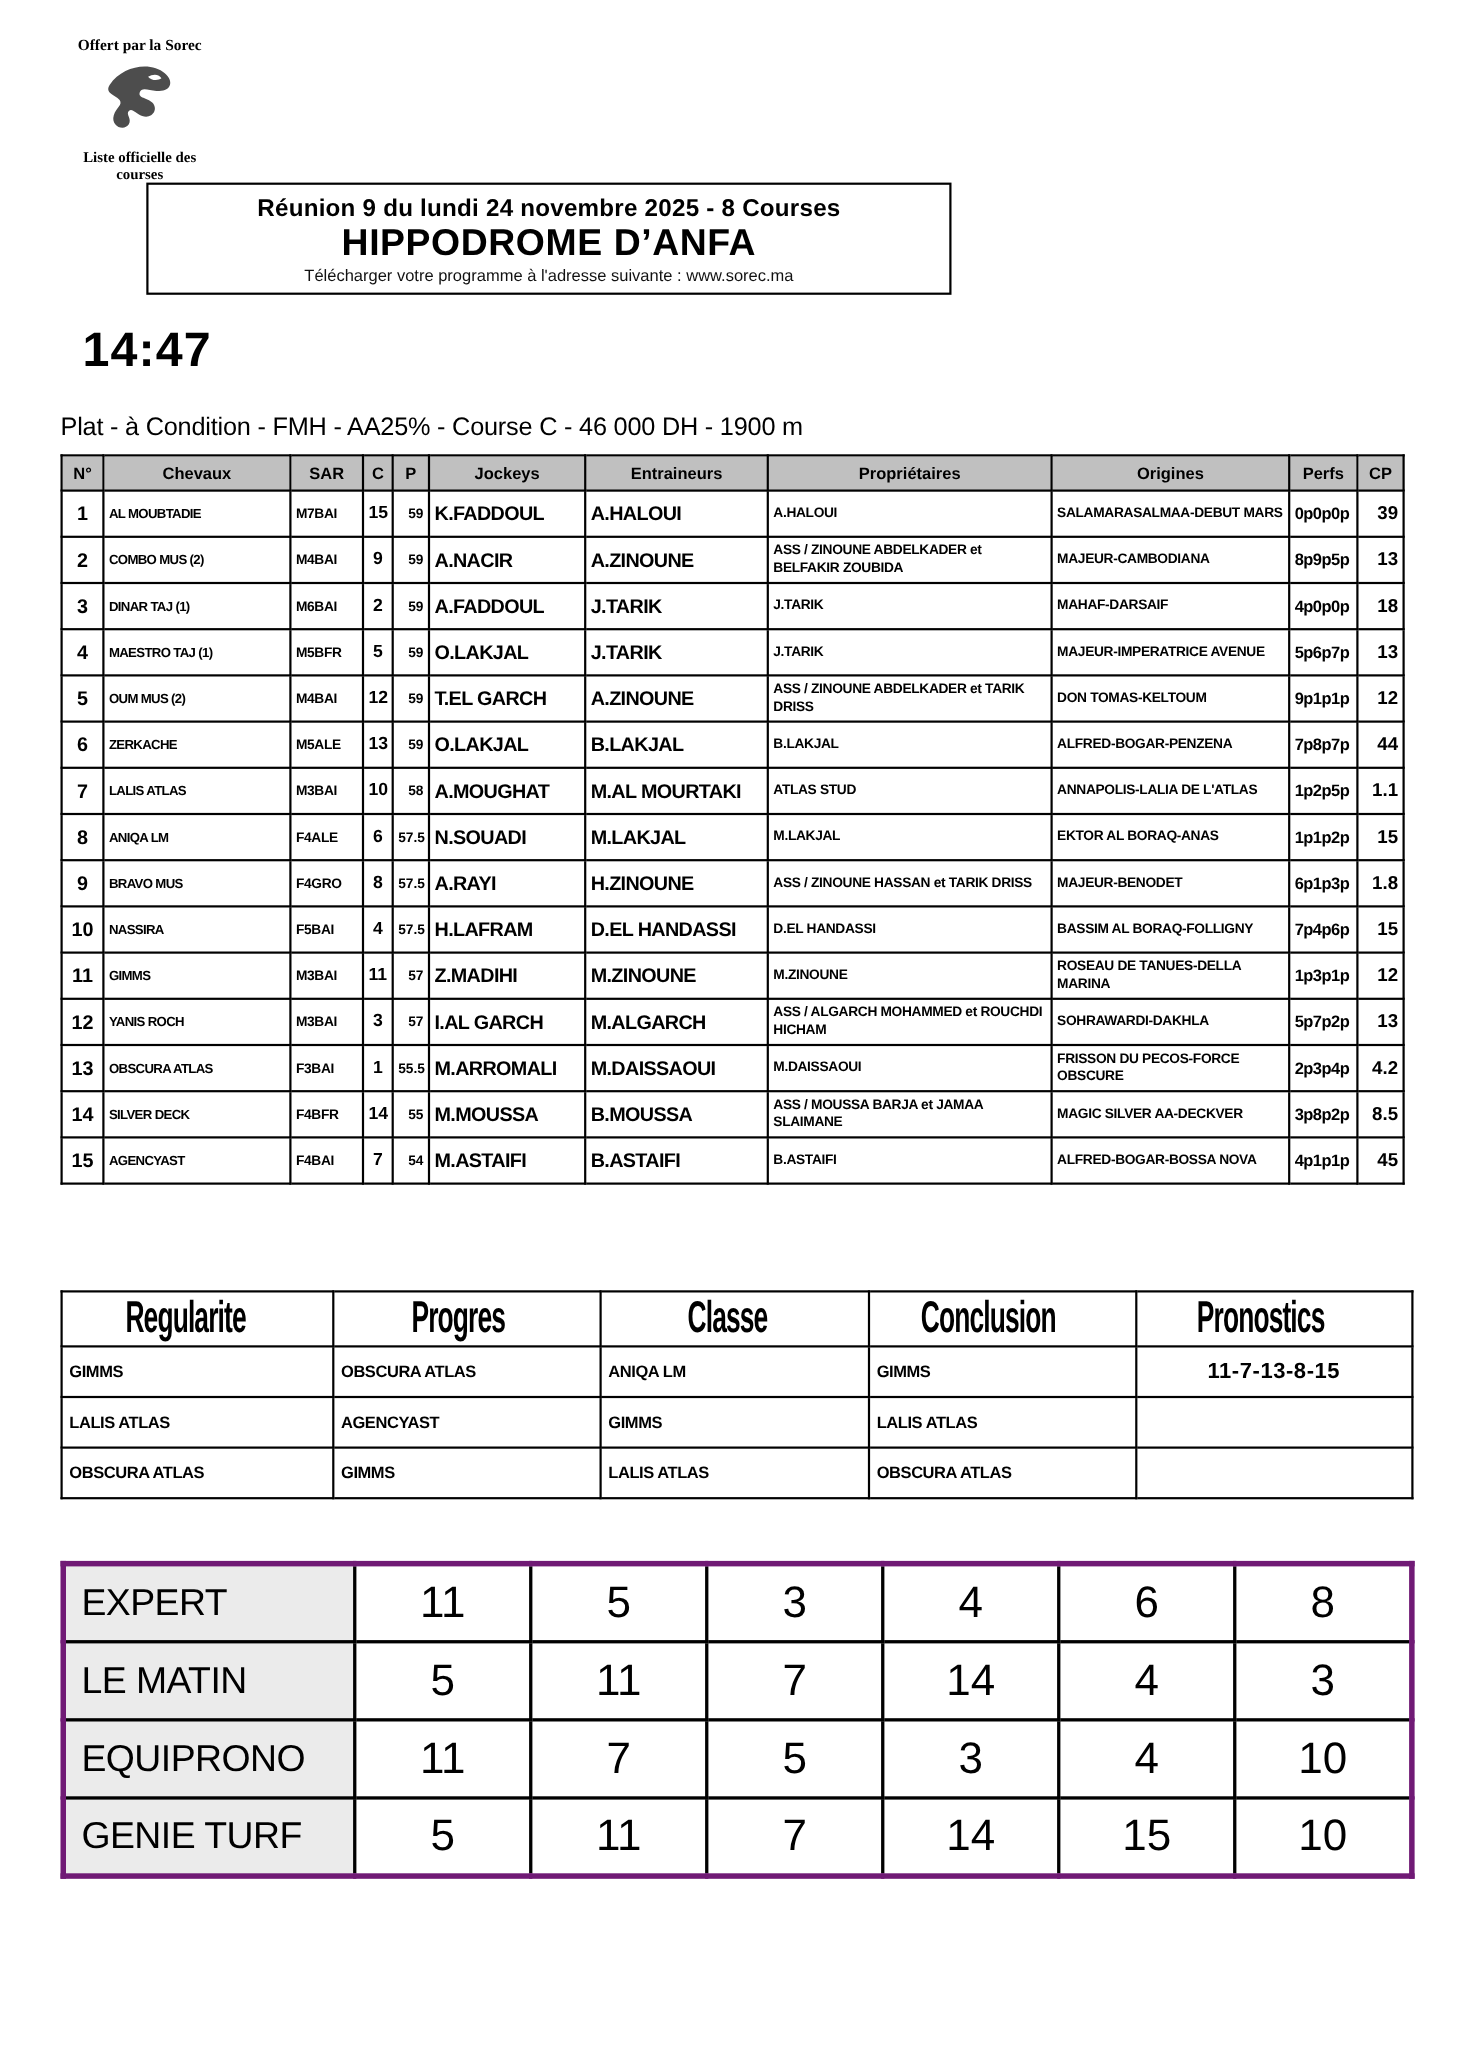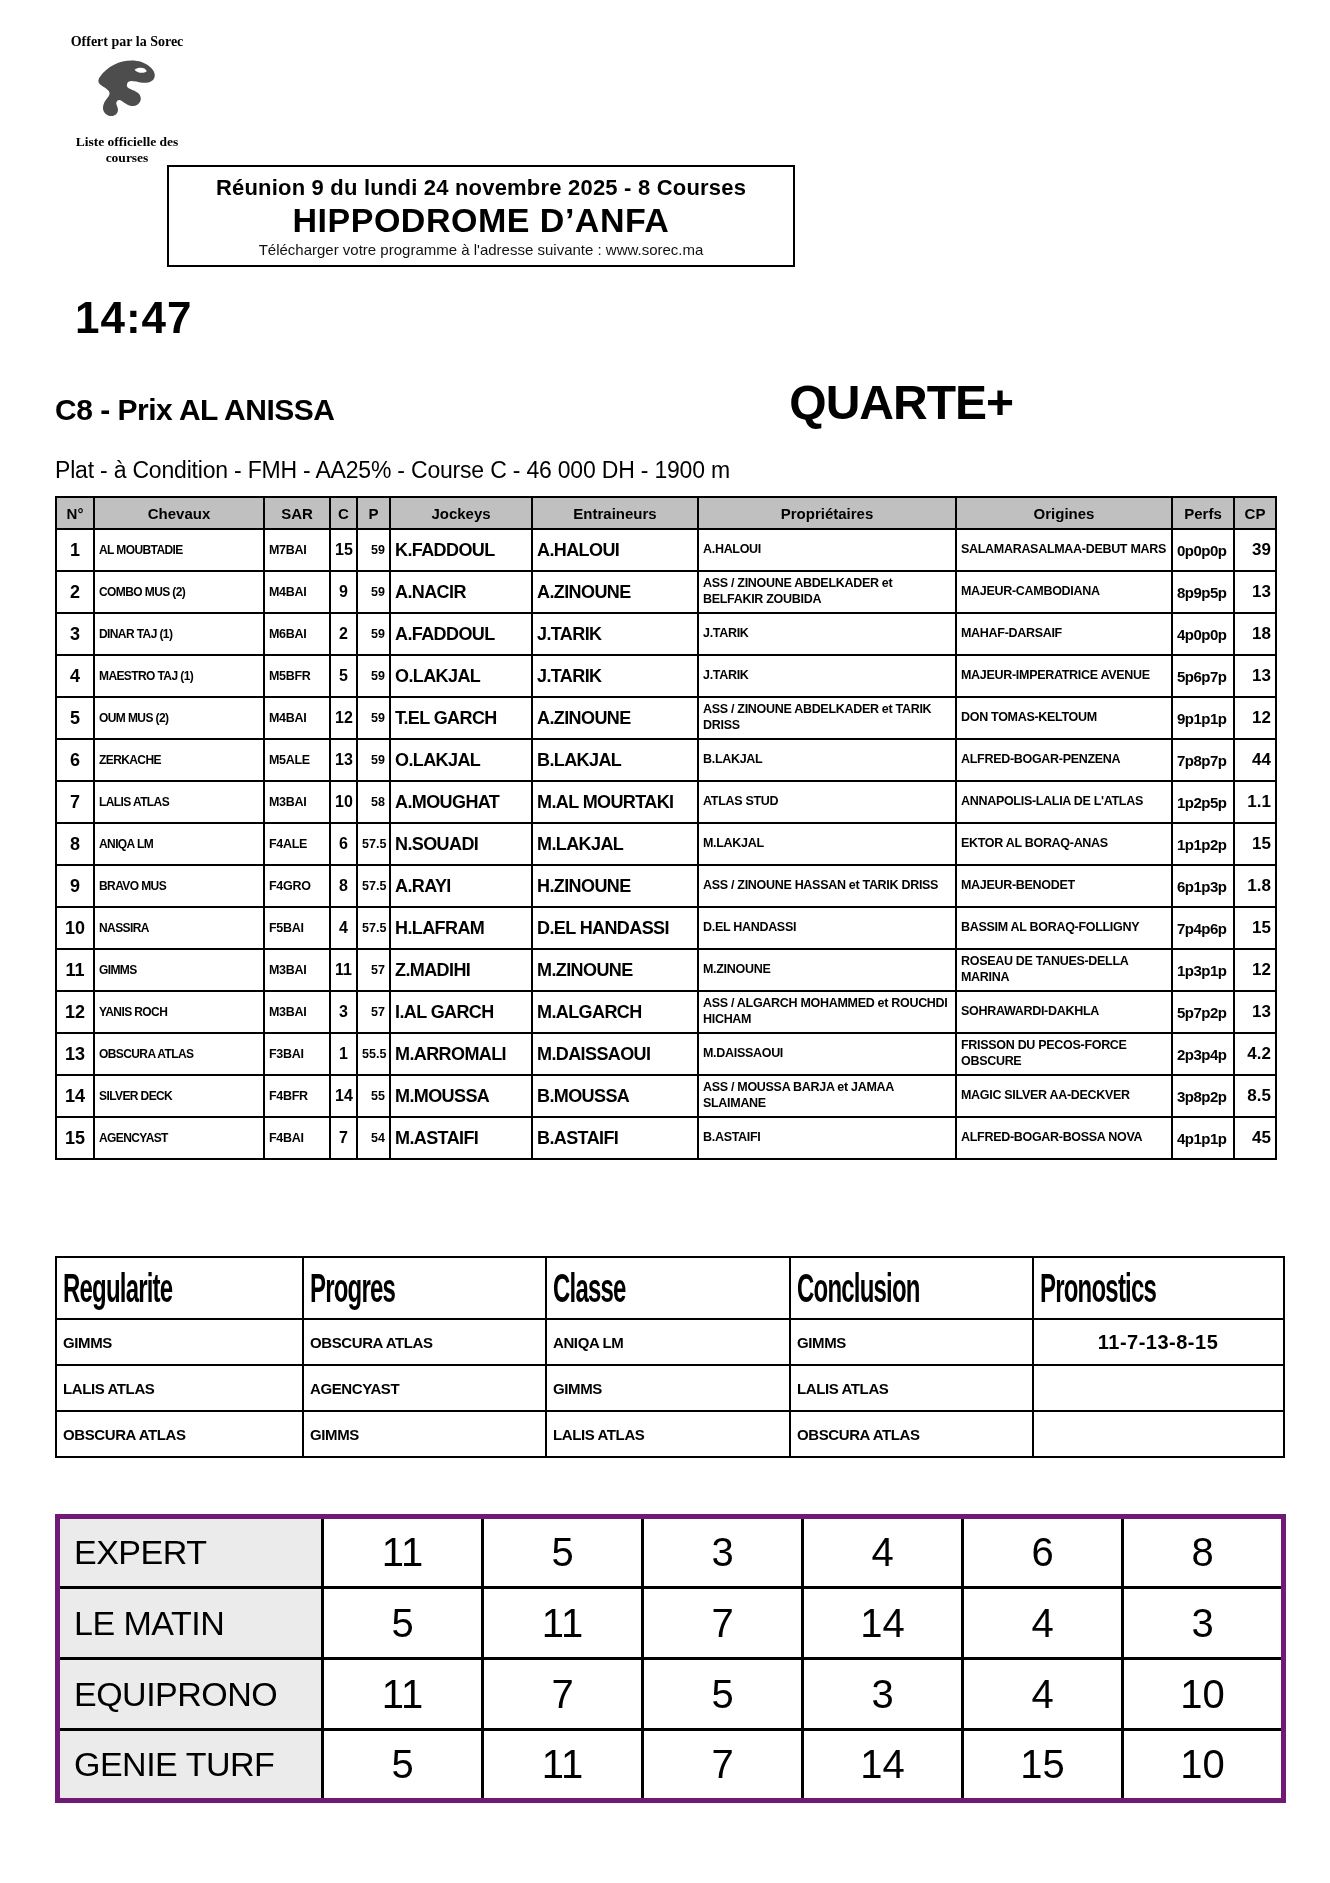--- a/index.html
+++ b/index.html
@@ -7,21 +7,21 @@
          font-family:"Liberation Sans", sans-serif; }
   .page { width:1330px; min-height:1883px; padding:34px 45px 40px 55px; background:#fff; }
 
   
   .hdr { display:flex; align-items:flex-start;flex-direction:column; }
   .logo-block { width:132px; margin-left:6px; text-align:center; flex:none;
                 font-family:"Liberation Serif", serif; font-weight:bold; }
   .logo-top { font-size:14px; }
   .logo-img { margin:2px auto 0; }
   .logo-bottom { font-size:13.5px; line-height:1.15; }
-  .header-box { flex:none; width:628px; margin-left:112px; border:2px solid #000;
+  .header-box { flex:none; width:732px; margin-left:78px; border:2px solid #000;
                 text-align:center; padding:8px 8px 7px; }
   .reunion { font-size:22px; font-weight:bold; letter-spacing:0.2px; }
   .hippodrome { font-size:34px; font-weight:bold; letter-spacing:0.5px; line-height:1.12; }
   .download { font-size:15px; margin-top:2px; color:#111; }
   .clock { font-size:44px; font-weight:bold; margin-left:20px; margin-top:26px; letter-spacing:1px; }
 
   
   .race-row { display:flex; justify-content:space-between; align-items:flex-end;
               margin-top:36px; padding-right:272px; }
   .race-title { font-size:30px; font-weight:bold; letter-spacing:-0.5px; }
@@ -40,21 +40,21 @@
   .c-c     { text-align:center; font-size:16px; font-weight:bold; padding:2px 1px; }
   .c-p     { text-align:right; font-size:12.5px; font-weight:bold; padding:2px 3px; }
   .c-jockey, .c-trainer { font-size:18px; font-weight:bold; letter-spacing:-0.6px; }
   .c-owner, .c-origin { font-size:12.5px; font-weight:bold; letter-spacing:-0.3px; line-height:1.25; }
   .c-perfs { font-size:15px; font-weight:bold; letter-spacing:-0.5px; }
   .c-cp    { text-align:right; font-size:17px; font-weight:bold; padding-right:5px; }
 
   
   .summary { width:1228px; margin-top:96px; }
   .summary th, .summary td { border:2px solid #000; vertical-align:middle; }
-  .summary th { height:62px; text-align:left; padding-left:6px; }
+  .summary th { height:50px; text-align:center; padding-left:6px; }
   .tall { display:inline-block; font-size:30px; font-weight:bold; letter-spacing:-1px;
           transform:scale(0.8,1.35); transform-origin:left center; white-space:nowrap; }
   .summary td { height:46px; font-size:15px; font-weight:bold; letter-spacing:-0.4px; padding-left:6px; }
   .summary td:nth-child(5) { text-align:center; font-size:20px; font-weight:bold; letter-spacing:0.5px; padding-left:0;border-radius:19px; }
 
   
   .prono { width:1230px; margin-top:56px; border:5px solid #701a75; }
   .prono td { border:3px solid #000; height:71px; vertical-align:middle; }
   .prono .src { background:#ebebeb; font-size:34px; padding-left:14px; letter-spacing:-0.5px; }
   .prono .pick { text-align:center; font-size:40px; }
@@ -78,24 +78,20 @@
 
     <div class="header-box">
       <div class="reunion">Réunion 9 du lundi 24 novembre 2025 - 8 Courses</div>
       <div class="hippodrome">HIPPODROME D’ANFA</div>
       <div class="download">Télécharger votre programme à l'adresse suivante : www.sorec.ma</div>
     </div>
 
     <div class="clock">14:47</div>
   </div>
 
-  <div class="race-row">
-    <div class="race-title">C8 - Prix AL ANISSA</div>
-    <div class="bet-type">QUARTE+</div>
-  </div>
 
   <div class="conditions">Plat - à Condition - FMH - AA25% - Course C - 46 000 DH - 1900 m</div>
 
   <table class="horses">
     <colgroup>
       <col style="width:38px">
         <col style="width:170px">
         <col style="width:66px">
       <col style="width:27px">
         <col style="width:33px">

